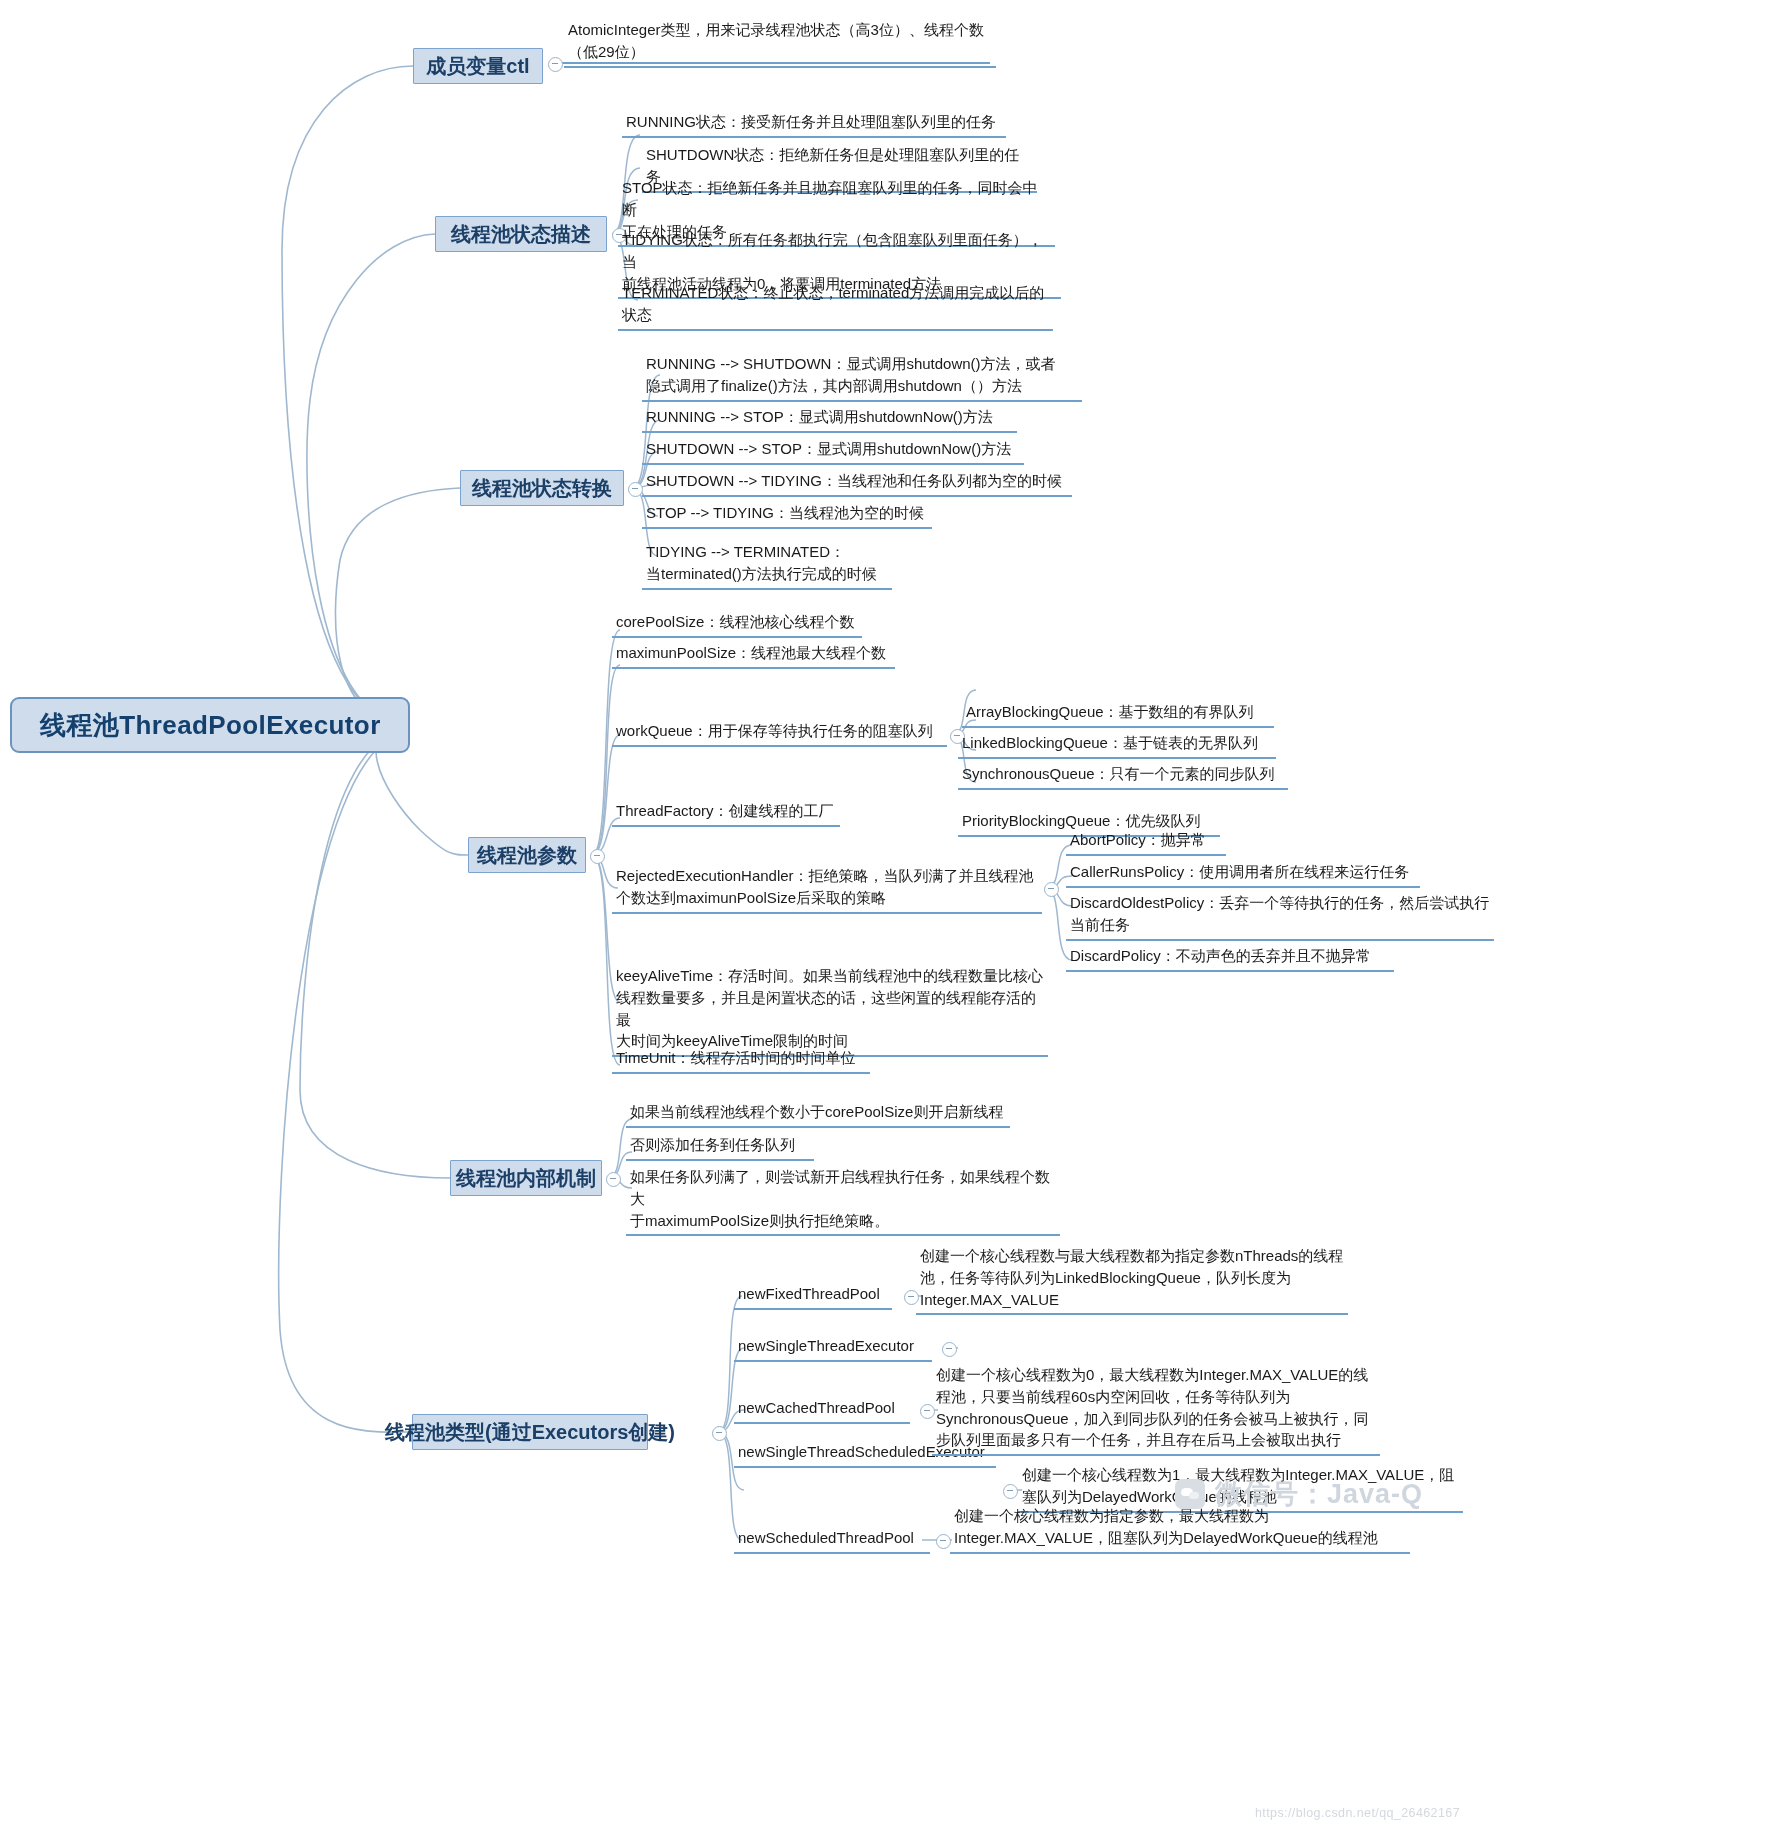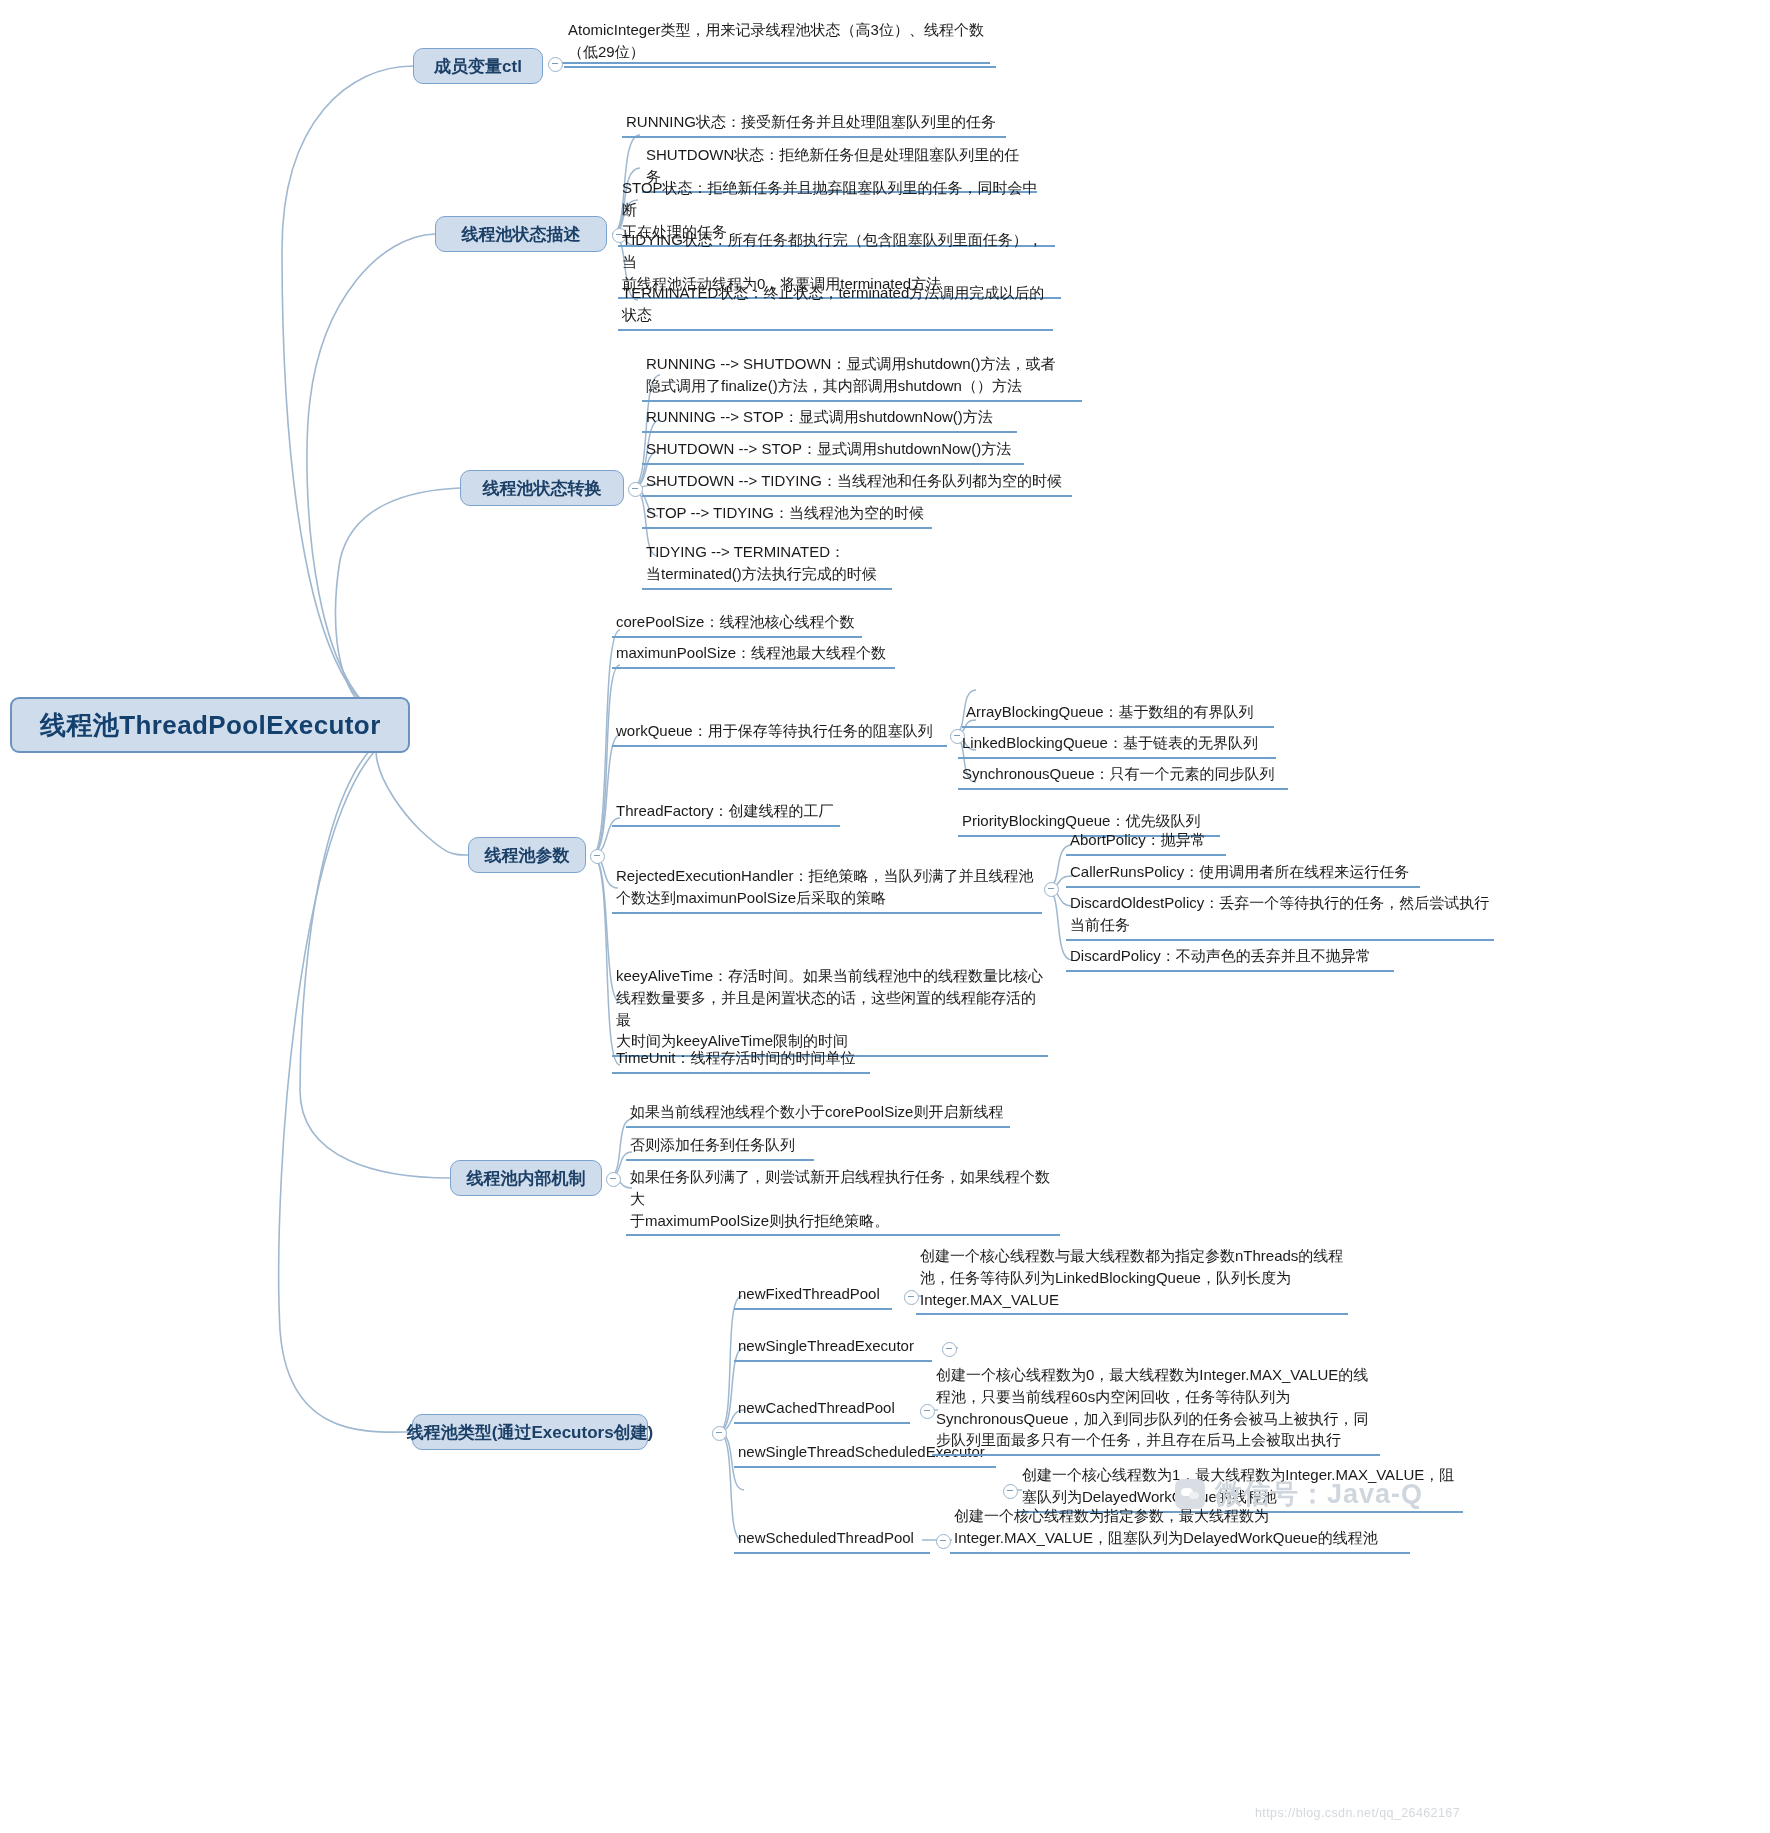--- a/index.html
+++ b/index.html
@@ -36,23 +36,23 @@
     font-weight:bold;
     letter-spacing:.4px;
   }
   
   .l1{
     position:absolute;
     box-sizing:border-box;
     display:flex;align-items:center;justify-content:center;
     background:#cfdcec;
     border:1.6px solid #7ba3ce;
-    border-radius:10px;
+    border-radius:1px;
     color:#1b3f66;
-    font-size:17px;
+    font-size:20px;
     font-weight:bold;
     padding:5px 11px;
     height:36px;
     white-space:nowrap;
   }
   
   .leaf{
     position:absolute;
     box-sizing:border-box;
     color:#1a1a1a;

